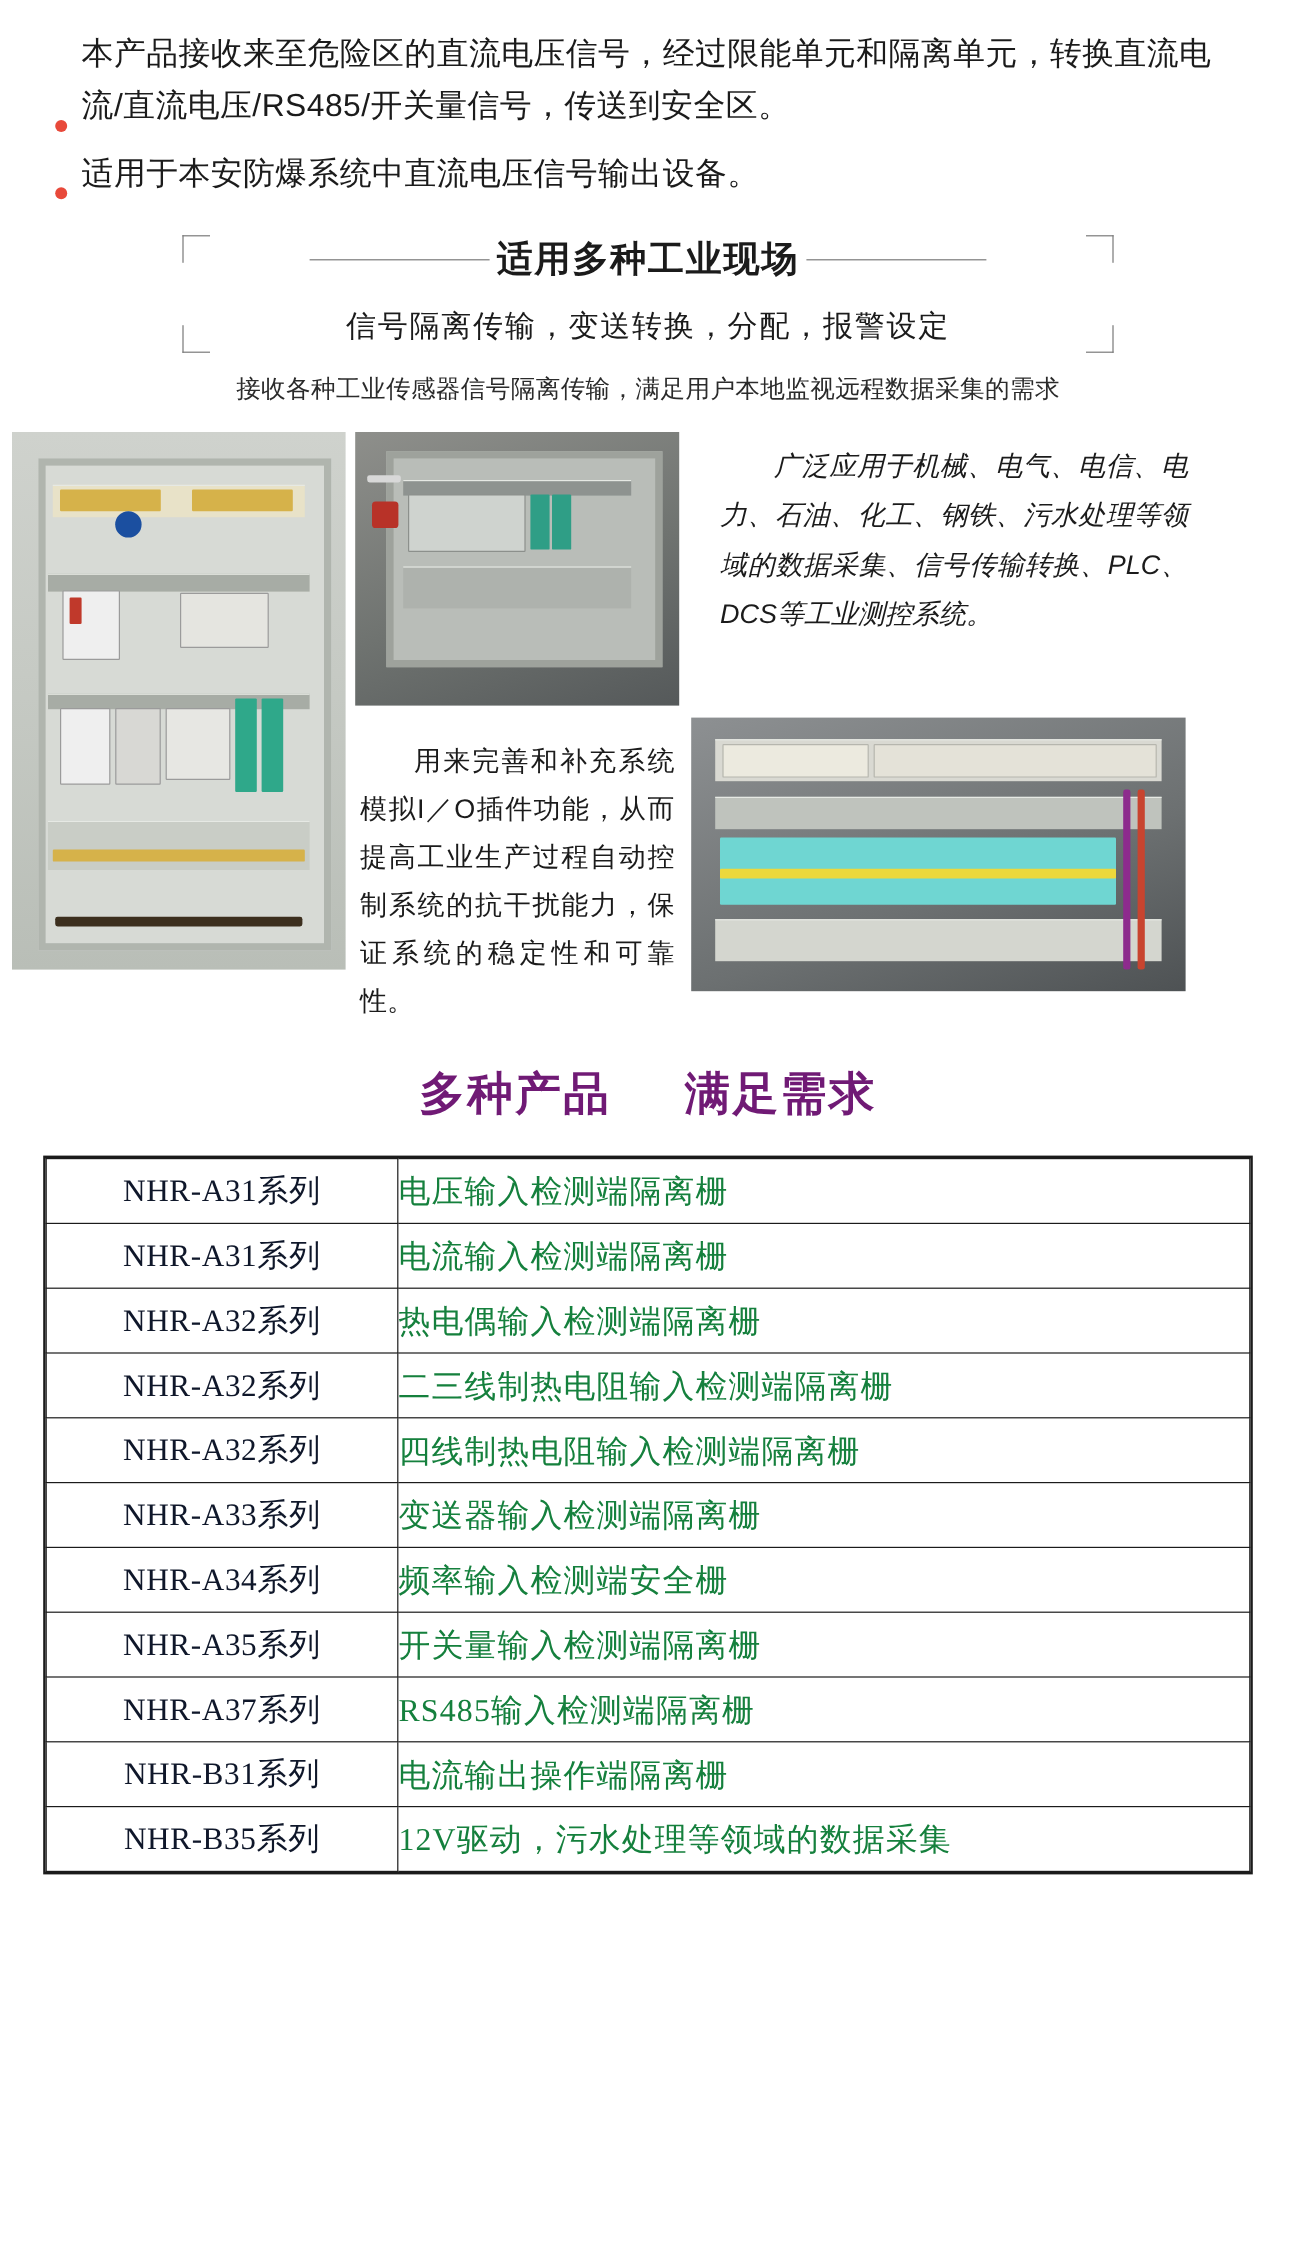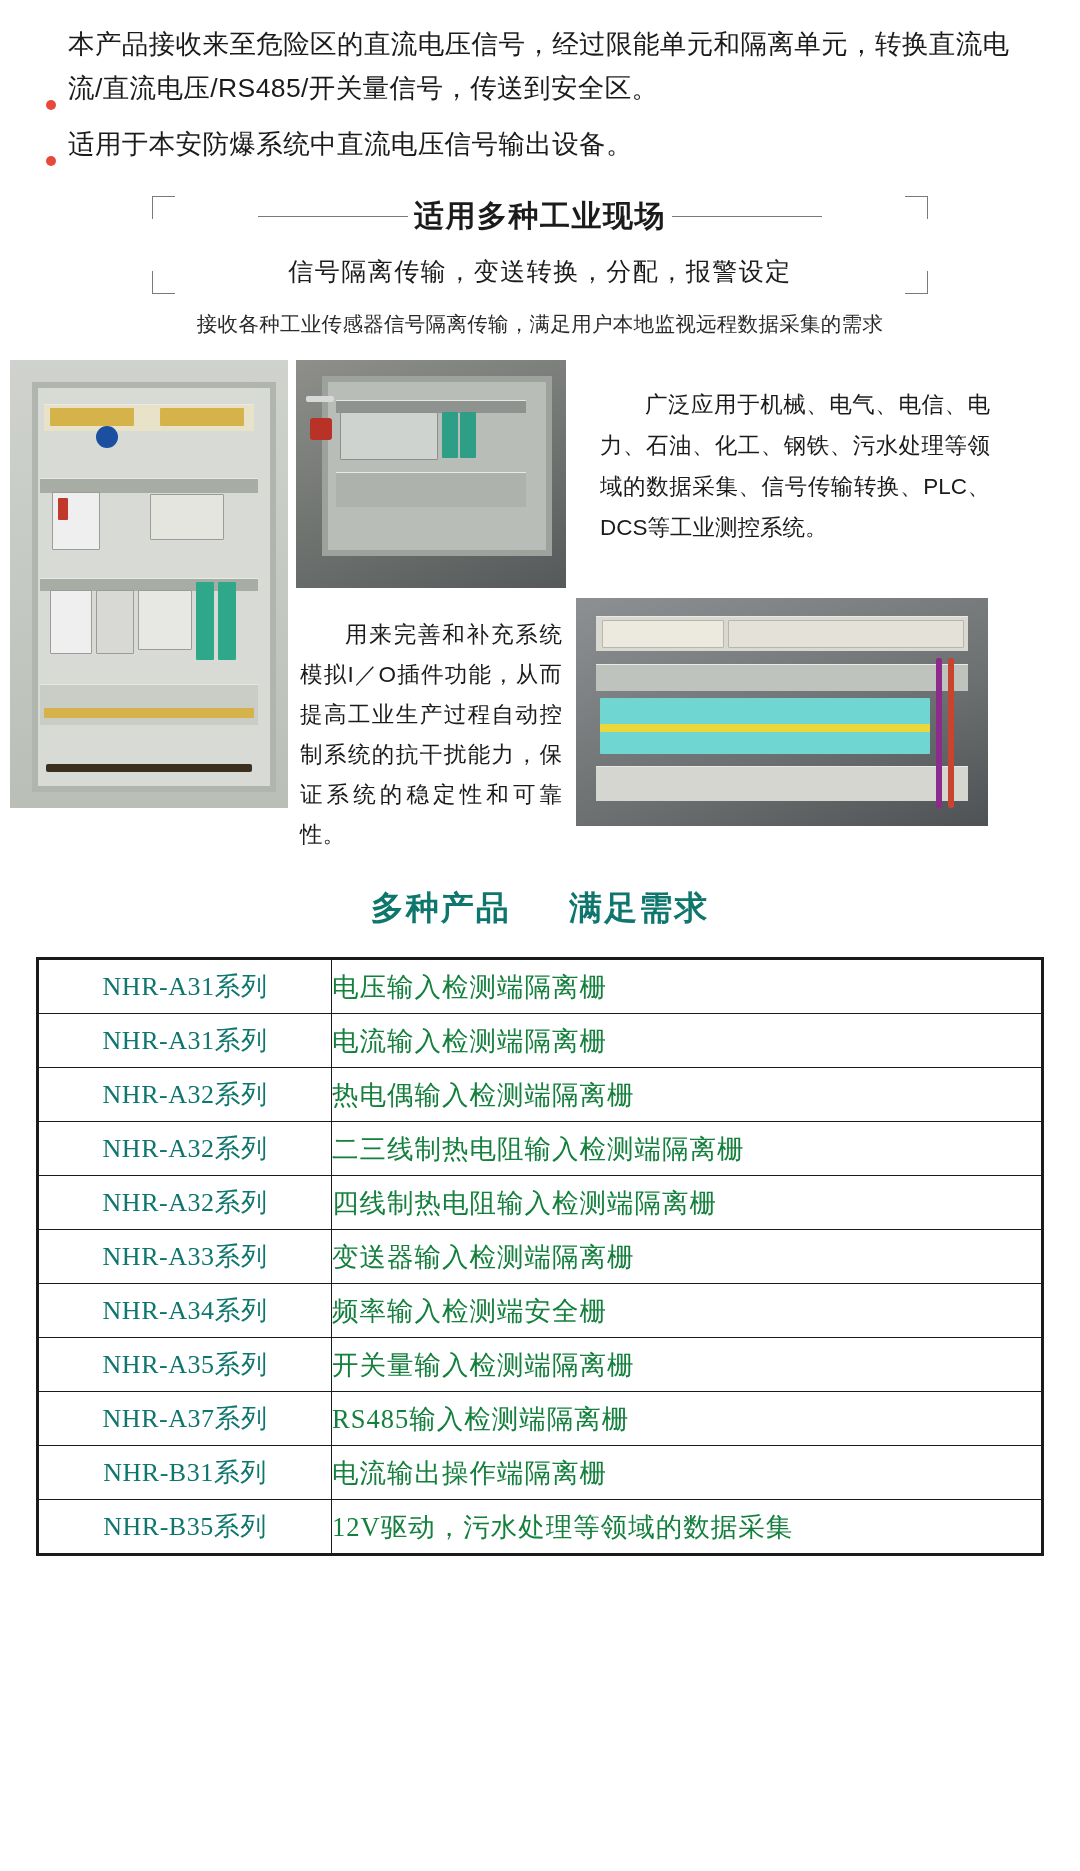--- a/index.html
+++ b/index.html
@@ -132,27 +132,28 @@
     left: 576px;
     top: 238px;
     width: 412px;
     height: 228px;
     background: linear-gradient(160deg,#8d9092 0%, #6c7071 60%, #4e5254 100%);
   }
 
   .text-right {
     position: absolute;
     left: 600px;
-    top: 24px;
+    top: 8px;
     width: 390px;
     font-size: 22.5px;
     line-height: 41px;
     color: #1b1b1b;
     text-align: justify;
     text-indent: 2em;
+    font-style: italic;
   }
   .text-mid {
     position: absolute;
     left: 300px;
     top: 255px;
     width: 262px;
     font-size: 22.5px;
     line-height: 40px;
     color: #1b1b1b;
     text-align: justify;
@@ -177,24 +178,24 @@
   .wire {
     position: absolute;
     background: #2a2a2a;
     border-radius: 2px;
   }
 
   
   .products-title {
     margin-top: 46px;
     text-align: center;
-    font-size: 33px;
+    font-size: 38px;
     font-weight: bold;
     letter-spacing: 2px;
-    color: #0f766e;
+    color: #701a75;
   }
   .products-title .gap { display: inline-block; width: 36px; }
 
   
   .table-wrap {
     margin: 26px 36px 40px 36px;
     border: 2px solid #1b1b1b;
   }
   table.products {
     width: 100%;
@@ -206,21 +207,21 @@
     height: 53px;
     padding: 0 0 0 0;
     vertical-align: middle;
   }
   td.col-model {
     width: 292px;
     text-align: center;
     font-family: "Liberation Serif", serif;
     font-size: 26px;
     letter-spacing: 0.5px;
-    color: #0f766e;
+    color: #0f172a;
   }
   td.col-desc {
     padding-left: 36px;
     font-family: "Liberation Serif", serif;
     font-size: 26.5px;
     letter-spacing: 1px;
     color: #15803d;
   }
 </style>
 </head>

